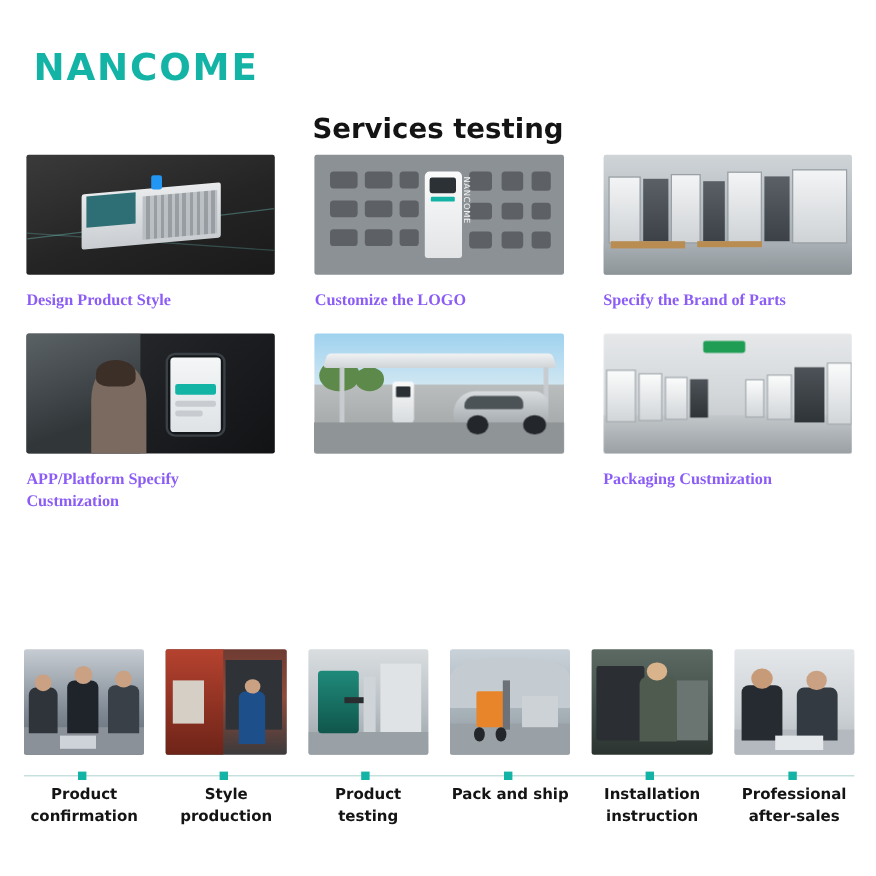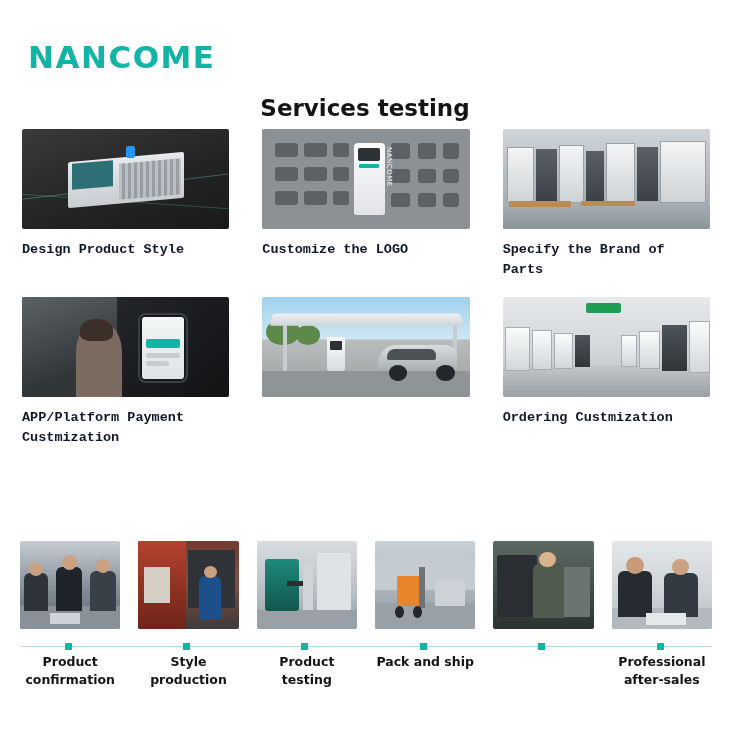--- a/index.html
+++ b/index.html
@@ -57,23 +57,23 @@
     height: 100px;
     border-radius: 2px;
     overflow: hidden;
     position: relative;
     background: #2b2b2b;
   }
   .svc-label {
     margin-top: 11px;
     font-size: 13.5px;
     font-weight: bold;
-    color: #0f172a;
+    color: #8b5cf6;
     line-height: 1.45;
-    font-family: Liberation Mono, monospace;
+    font-family: Liberation Serif, serif;
   }
 
   
   .process {
     position: absolute;
     left: 20px; top: 528px;
     width: 692px;
     display: grid;
     grid-template-columns: repeat(6, 1fr);
     column-gap: 18px;
@@ -270,21 +270,21 @@
       <div class="svc-thumb p4">
         <div class="ph glass"></div>
         <div class="ph person"></div>
         <div class="ph hair"></div>
         <div class="ph phone"></div>
         <div class="ph pscr"></div>
         <div class="ph bar"></div>
         <div class="ph bar2"></div>
         <div class="ph bar3"></div>
       </div>
-      <div class="svc-label">APP/Platform Payment Custmization</div>
+      <div class="svc-label">APP/Platform Specify Custmization</div>
     </div>
 
     <div class="svc-card">
       <div class="svc-thumb p5">
         <div class="ph tree" style="left:2%;top:22%;width:16%;height:26%"></div>
         <div class="ph tree" style="left:16%;top:28%;width:12%;height:20%"></div>
         <div class="ph canopy"></div>
         <div class="ph post" style="left:10%;top:28%;height:46%"></div>
         <div class="ph post" style="left:92%;top:28%;height:40%"></div>
         <div class="ph ground"></div>
@@ -303,21 +303,21 @@
         <div class="ph aisle"></div>
         <div class="ph unit" style="left:1%;top:30%;width:12%;height:44%"></div>
         <div class="ph unit" style="left:14%;top:33%;width:10%;height:40%"></div>
         <div class="ph unit" style="left:25%;top:36%;width:9%;height:36%"></div>
         <div class="ph dark" style="left:35%;top:38%;width:7%;height:32%"></div>
         <div class="ph unit" style="left:57%;top:38%;width:8%;height:32%"></div>
         <div class="ph unit" style="left:66%;top:34%;width:10%;height:38%"></div>
         <div class="ph dark" style="left:77%;top:28%;width:12%;height:46%"></div>
         <div class="ph unit" style="left:90%;top:24%;width:10%;height:52%"></div>
       </div>
-      <div class="svc-label">Ordering Custmization</div>
+      <div class="svc-label">Packaging Custmization</div>
     </div>
 
   </div>
 
 
   <div class="process">
 
     <div class="proc-item">
       <div class="proc-thumb q1">
         <div class="tbl" style="left:0;bottom:0;width:100%;height:26%"></div>
@@ -367,20 +367,21 @@
       <div class="proc-label">Pack and ship</div>
     </div>
 
     <div class="proc-item">
       <div class="proc-thumb q5">
         <div class="obj" style="left:4%;top:16%;width:40%;height:70%;background:#2b2f33;border-radius:2px"></div>
         <div class="fig" style="left:40%;top:26%;width:30%;height:62%;background:#4f5b4e"></div>
         <div class="head" style="left:46%;top:12%;width:16%;height:17%;background:#d9b38c"></div>
         <div class="obj" style="left:70%;top:30%;width:26%;height:56%;background:#6a7470"></div>
       </div>
+      <div class="proc-label">Installation instruction</div>
     </div>
 
     <div class="proc-item">
       <div class="proc-thumb q6">
         <div class="obj" style="left:0;bottom:0;width:100%;height:24%;background:#b3b9be"></div>
         <div class="fig" style="left:6%;top:34%;width:34%;height:52%;background:#262b31"></div>
         <div class="head" style="left:14%;top:18%;width:18%;height:20%;background:#c79b78"></div>
         <div class="fig" style="left:52%;top:36%;width:34%;height:50%;background:#343a41"></div>
         <div class="head" style="left:60%;top:20%;width:17%;height:19%;background:#caa183"></div>
         <div class="obj" style="left:34%;bottom:4%;width:40%;height:14%;background:#e4e8eb"></div>

